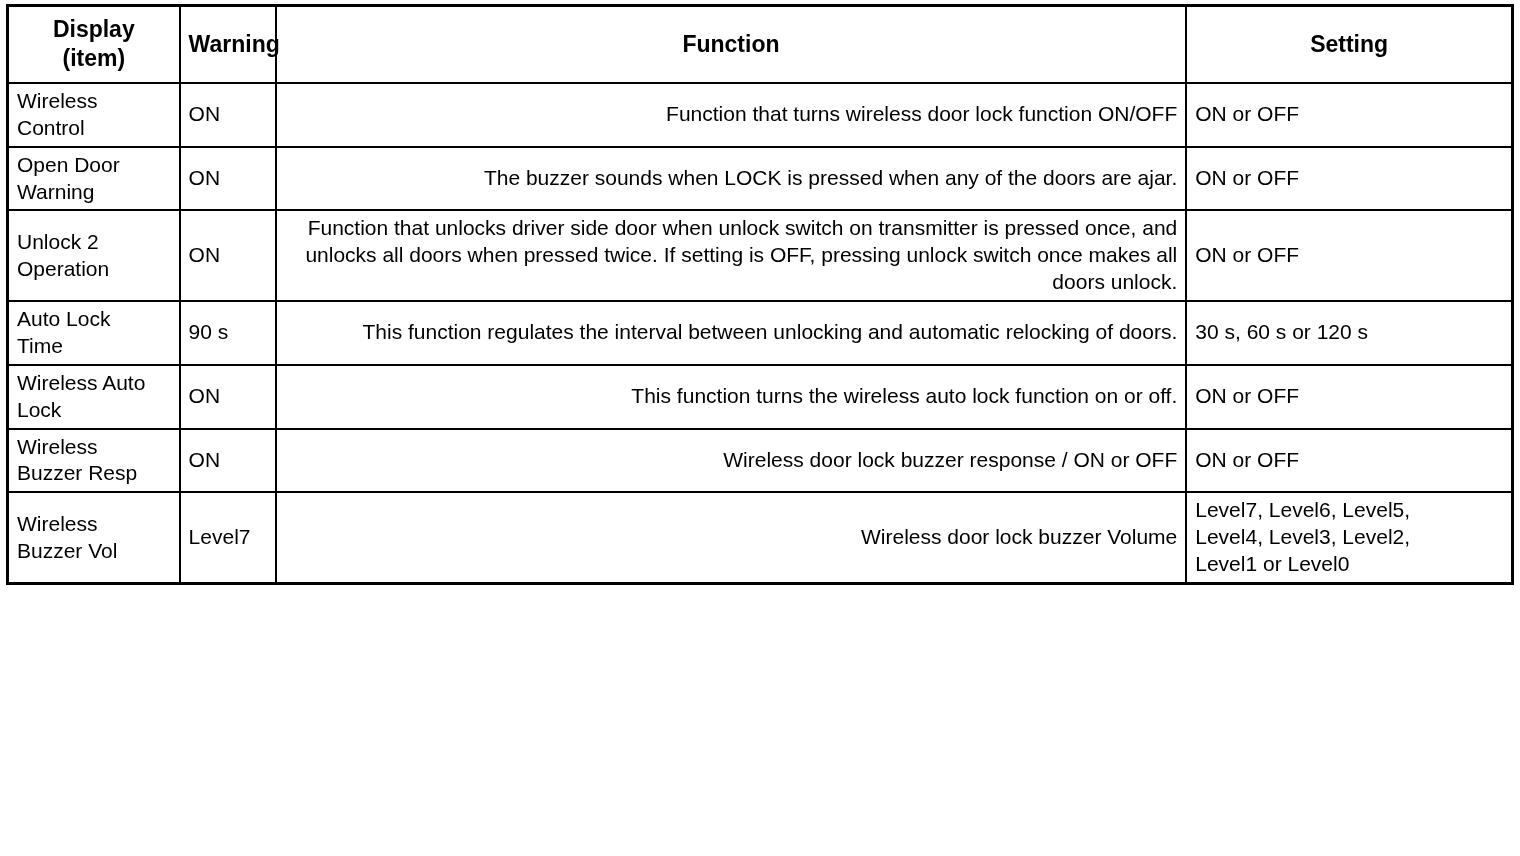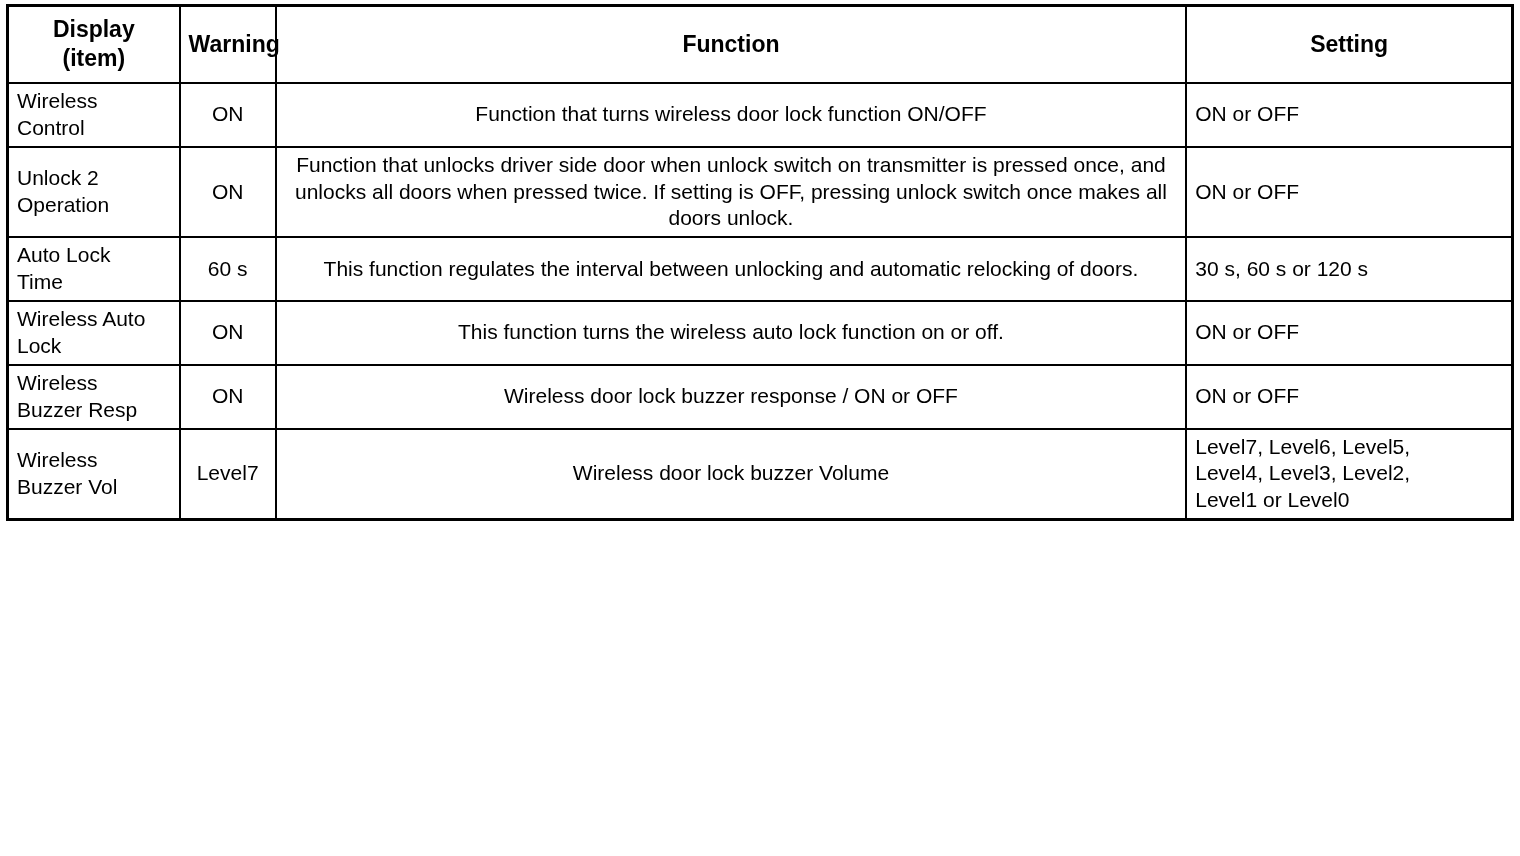--- a/index.html
+++ b/index.html
@@ -42,24 +42,23 @@
     text-align: center;
     font-size: 23px;
     padding-top: 8px;
     padding-bottom: 8px;
   }
   .th-display { line-height: 1.18; }
   td.display {
     line-height: 1.2;
   }
   td.default {
-    text-align: center;
   }
   td.function {
-    text-align: center;
+    text-align: right;
   }
   td.setting {
     text-align: left;
     line-height: 1.3;
   }
   .nowrap-lines { white-space: pre-line; }
 </style>
 </head>
 <body>
 
@@ -82,30 +81,37 @@
     </thead>
     <tbody>
       <tr>
         <td class="display nowrap-lines">Wireless
 Control</td>
         <td class="default">ON</td>
         <td class="function nowrap-lines">Function that turns wireless door lock function ON/OFF</td>
         <td class="setting nowrap-lines">ON or OFF</td>
       </tr>
       <tr>
+        <td class="display nowrap-lines">Open Door
+Warning</td>
+        <td class="default">ON</td>
+        <td class="function nowrap-lines">The buzzer sounds when LOCK is pressed when any of the doors are ajar.</td>
+        <td class="setting nowrap-lines">ON or OFF</td>
+      </tr>
+      <tr>
         <td class="display nowrap-lines">Unlock 2
 Operation</td>
         <td class="default">ON</td>
         <td class="function nowrap-lines">Function that unlocks driver side door when unlock switch on transmitter is pressed once, and unlocks all doors when pressed twice. If setting is OFF, pressing unlock switch once makes all doors unlock.</td>
         <td class="setting nowrap-lines">ON or OFF</td>
       </tr>
       <tr>
         <td class="display nowrap-lines">Auto Lock
 Time</td>
-        <td class="default">60 s</td>
+        <td class="default">90 s</td>
         <td class="function nowrap-lines">This function regulates the interval between unlocking and automatic relocking of doors.</td>
         <td class="setting nowrap-lines">30 s, 60 s or 120 s</td>
       </tr>
       <tr>
         <td class="display nowrap-lines">Wireless Auto
 Lock</td>
         <td class="default">ON</td>
         <td class="function nowrap-lines">This function turns the wireless auto lock function on or off.</td>
         <td class="setting nowrap-lines">ON or OFF</td>
       </tr>

